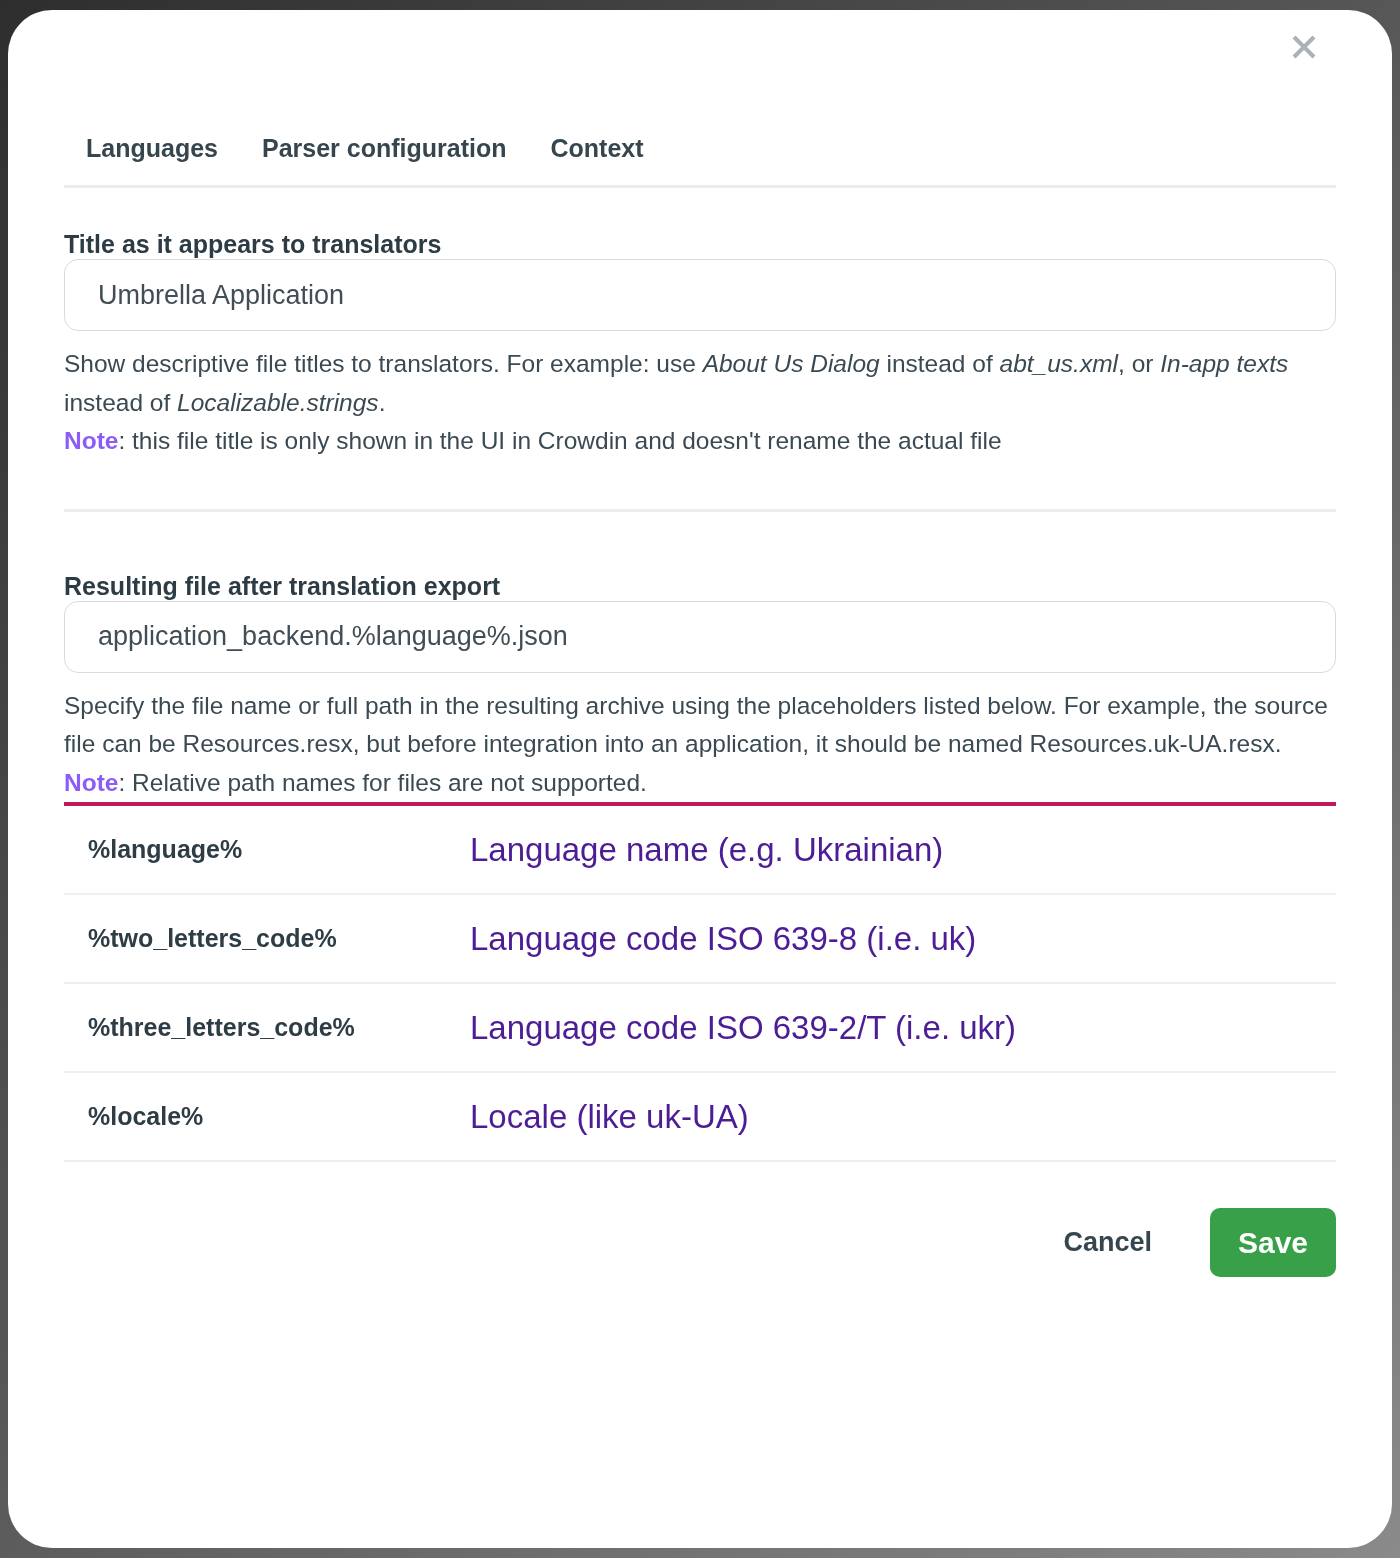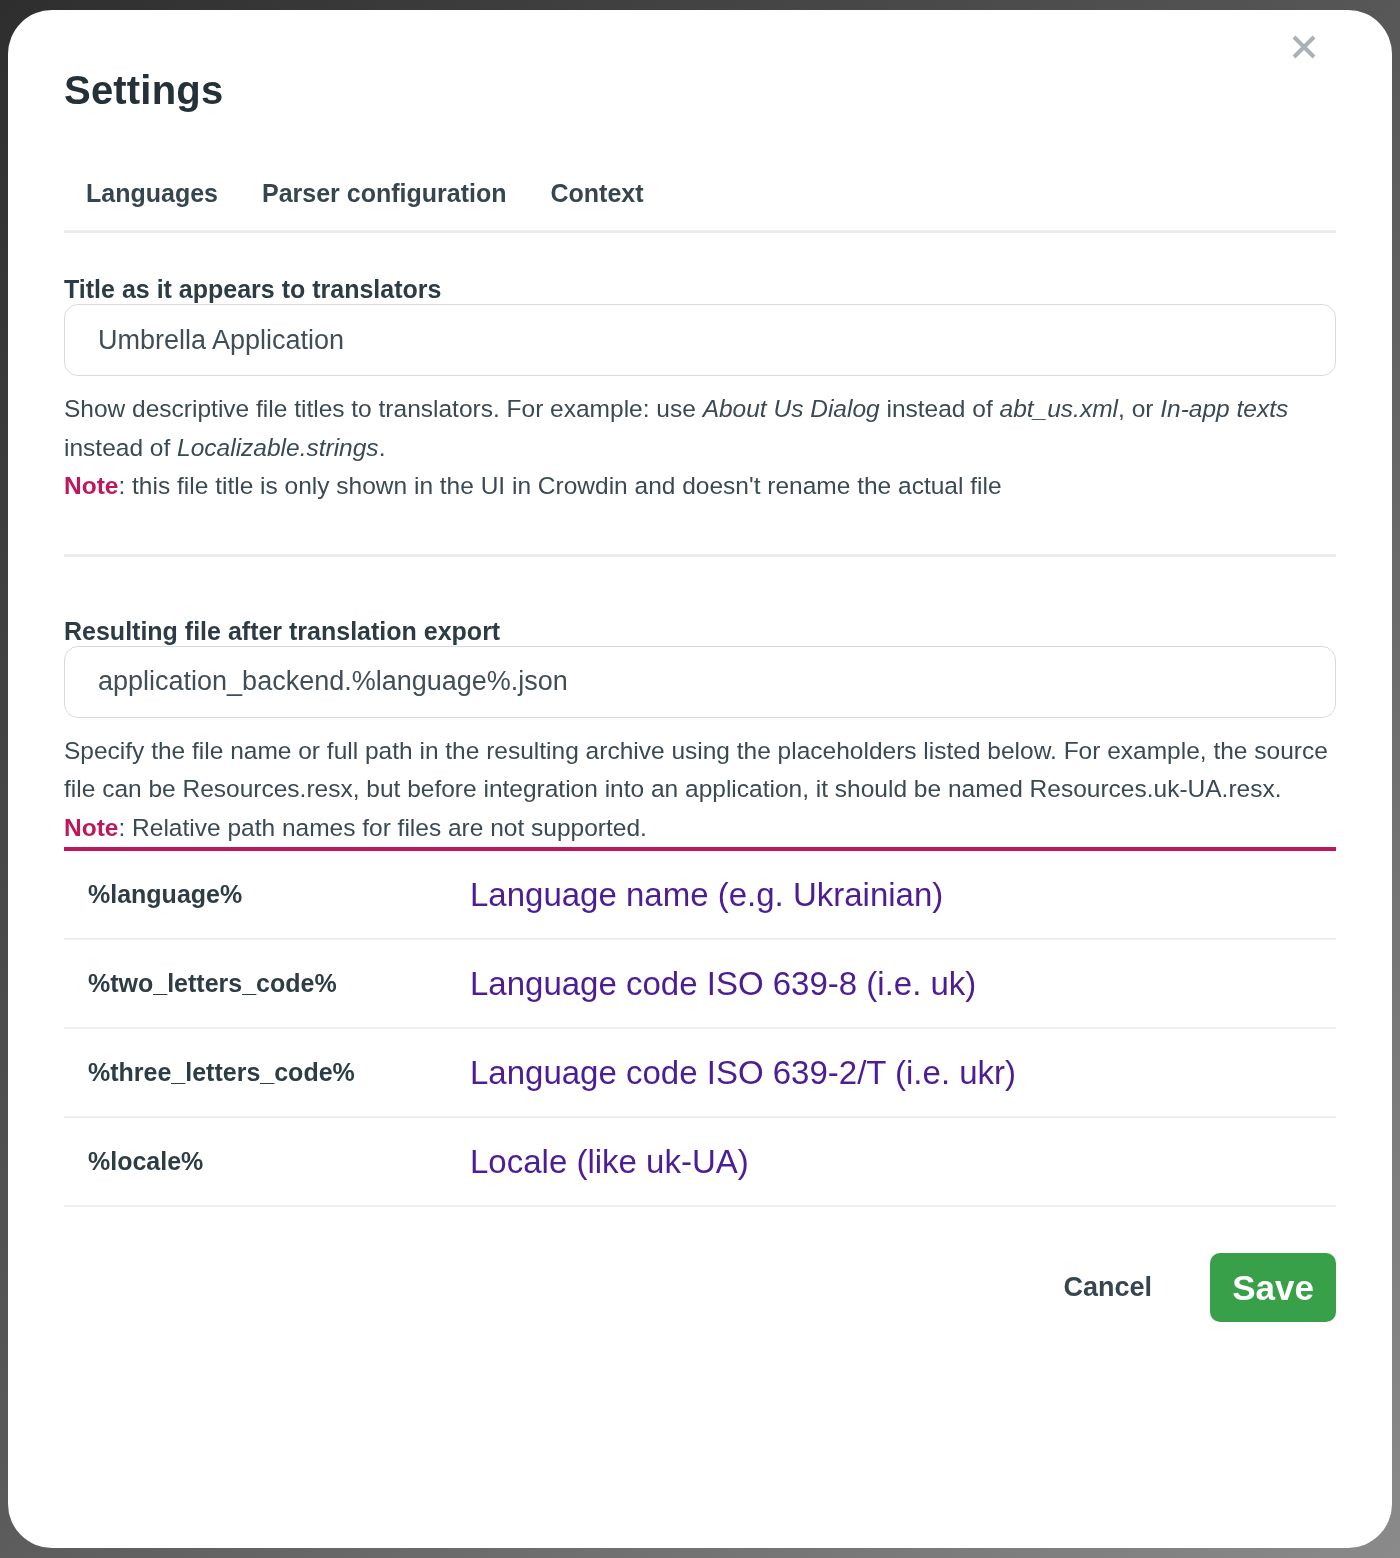--- a/index.html
+++ b/index.html
@@ -82,21 +82,21 @@
     background: #ffffff;
     outline: none;
   }
   .help {
     margin: 14px 0 0 0;
     font-size: 24.5px;
     line-height: 38.5px;
     color: #3b4a52;
   }
   .help .note-line { display: block; }
-  .help b { font-weight: 700; color: #be185d; }
+  .help b { font-weight: 700; color: #8b5cf6; }
   .section-divider {
     border: none;
     border-top: 3px solid #ececec;
     margin: 48px 0 0 0;
   }
   .section-2 .field-label { margin-top: 60px; }
   
   .ph-table {
     border-top: 4px solid #be185d;
   }
@@ -138,32 +138,31 @@
     margin-right: 58px;
   }
   .save-btn {
     width: 126px;
     height: 69px;
     border: none;
     border-radius: 10px;
     background: var(--accent-green, #38a049);
     color: #ffffff;
     font-family: "Liberation Sans", sans-serif;
-    font-size: 35px;
+    font-size: 30px;
     font-weight: 600;
     cursor: pointer;
   }
 </style>
 </head>
 <body>
 
 <div class="modal">
 
   <div class="modal-header">
-    <h1 class="dialog-title">Settings</h1>
     <button class="close-btn" type="button">
       <svg width="40" height="40" viewBox="0 0 40 40">
         <line x1="10" y1="10" x2="30" y2="30" stroke="#a9b2b8" stroke-width="4"></line>
         <line x1="30" y1="10" x2="10" y2="30" stroke="#a9b2b8" stroke-width="4"></line>
       </svg>
     </button>
   </div>
 
   <nav class="tabs">
     <div class="tab">Languages</div>

